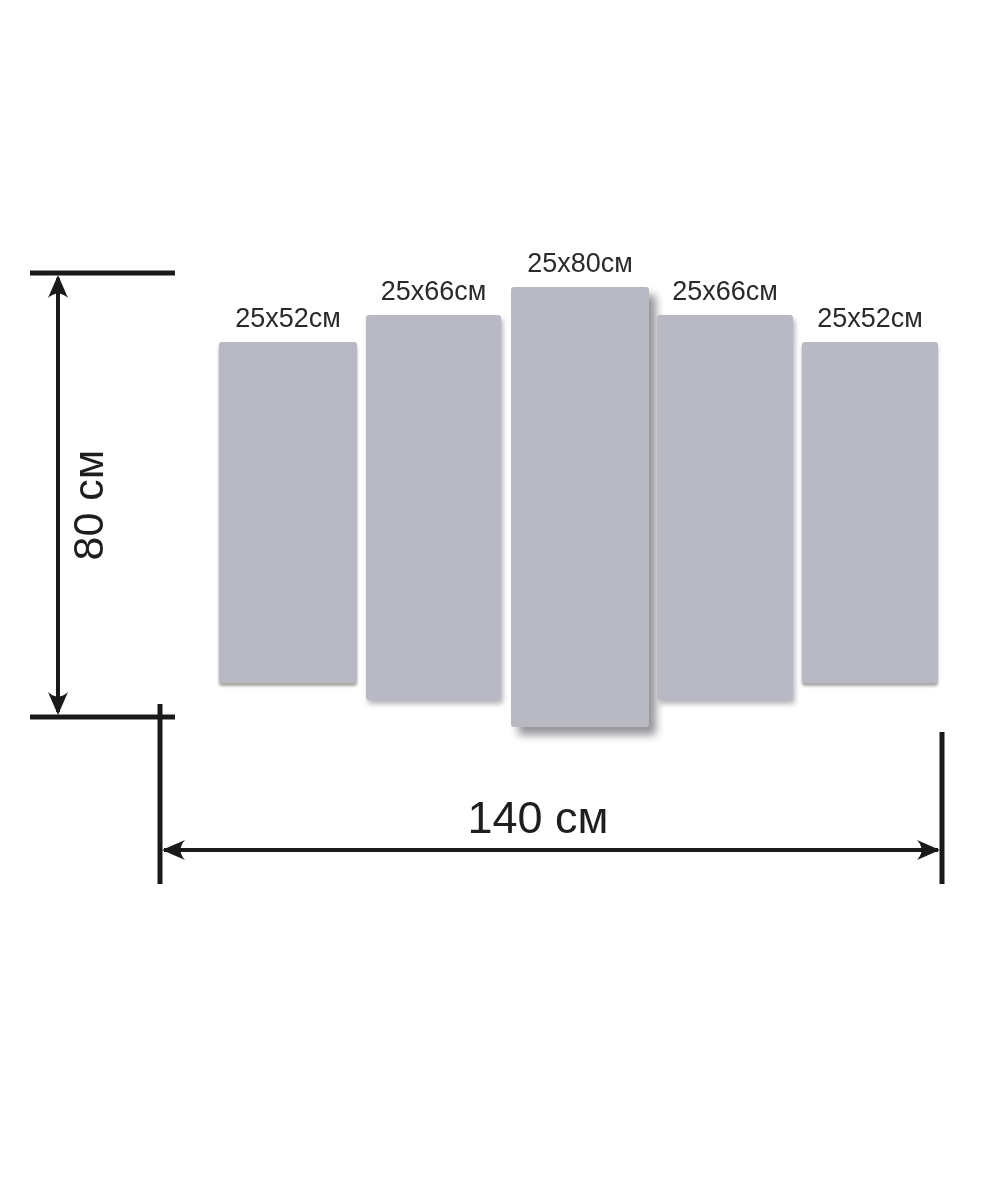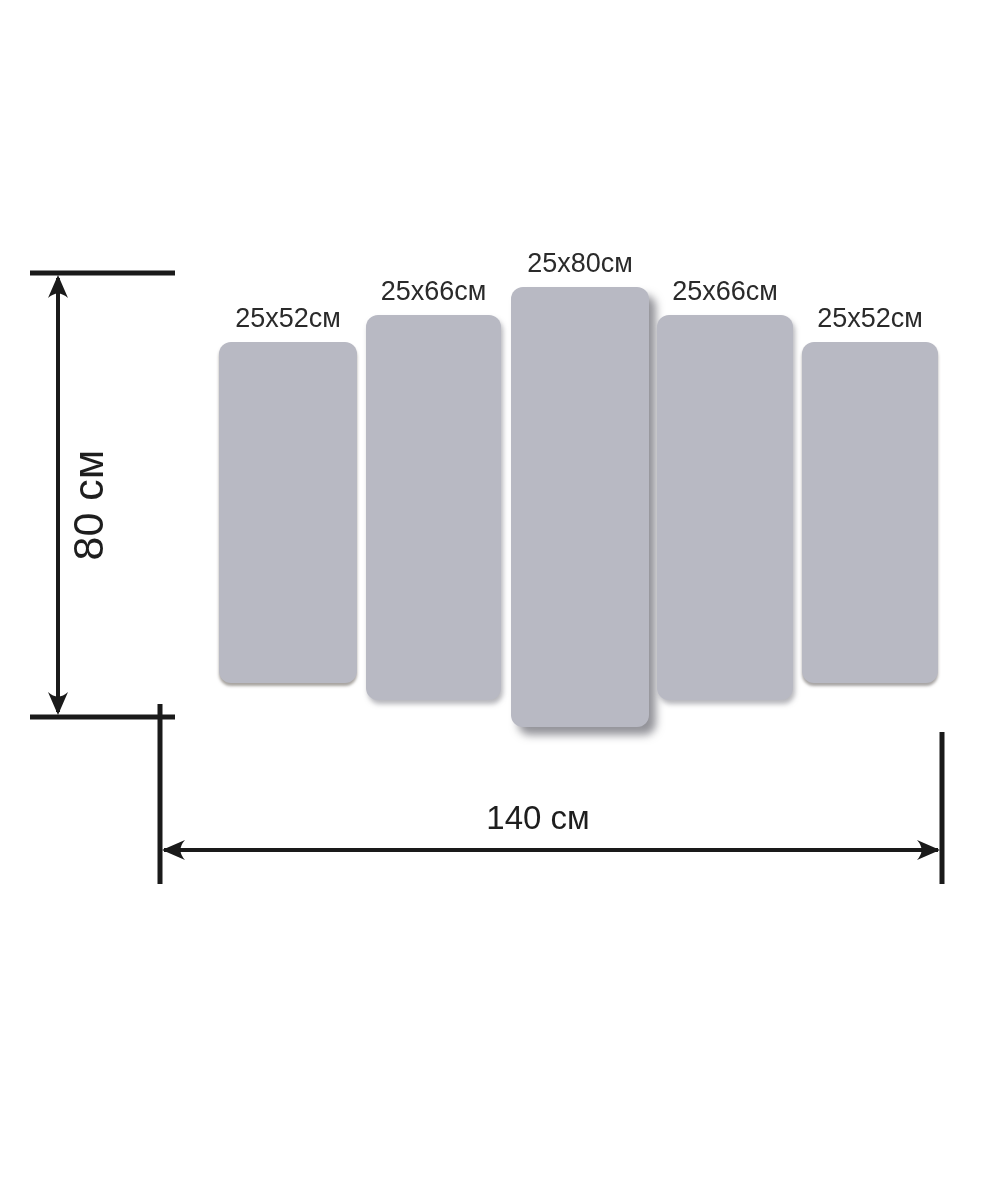--- a/index.html
+++ b/index.html
@@ -33,21 +33,21 @@
     stroke-linecap: butt;
     fill: none;
   }
   .dim-arrow {
     fill: var(--line_color, #1a1a1a);
     stroke: none;
   }
   .panel {
     position: absolute;
     background: var(--panel_fill, #b8b9c3);
-    border-radius: 12px;
+    border-radius: 3px;
   }
   .panel-1 { left: 219px; top: 342px; width: 138px; height: 341px;
              box-shadow: 0 3px 3px rgba(95, 88, 80, 0.55); }
   .panel-2 { left: 366px; top: 315px; width: 135px; height: 385px;
              box-shadow: 2px 4px 5px rgba(110, 110, 120, 0.5); }
   .panel-3 { left: 511px; top: 287px; width: 138px; height: 440px;
              box-shadow: 7px 8px 9px rgba(75, 75, 85, 0.6); }
   .panel-4 { left: 657px; top: 315px; width: 136px; height: 385px;
              box-shadow: 2px 4px 5px rgba(110, 110, 120, 0.5); }
   .panel-5 { left: 802px; top: 342px; width: 136px; height: 341px;
@@ -70,21 +70,21 @@
   }
   .dim-label-height {
     left: 88px;
     top: 505px;
     font-size: 43px;
     transform: translate(-50%, -50%) rotate(-90deg);
   }
   .dim-label-width {
     left: 538px;
     top: 818px;
-    font-size: 33px;
+    font-size: 45px;
     transform: translate(-50%, -50%);
   }
 </style>
 </head>
 <body>
 
 <div class="stage">
 
   <svg class="dims-svg" viewBox="0 0 1000 1200" xmlns="http://www.w3.org/2000/svg">
 

